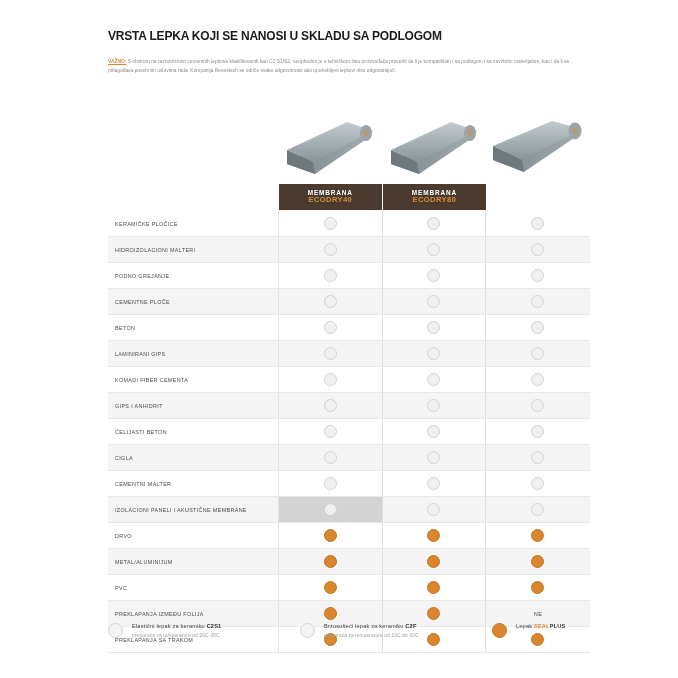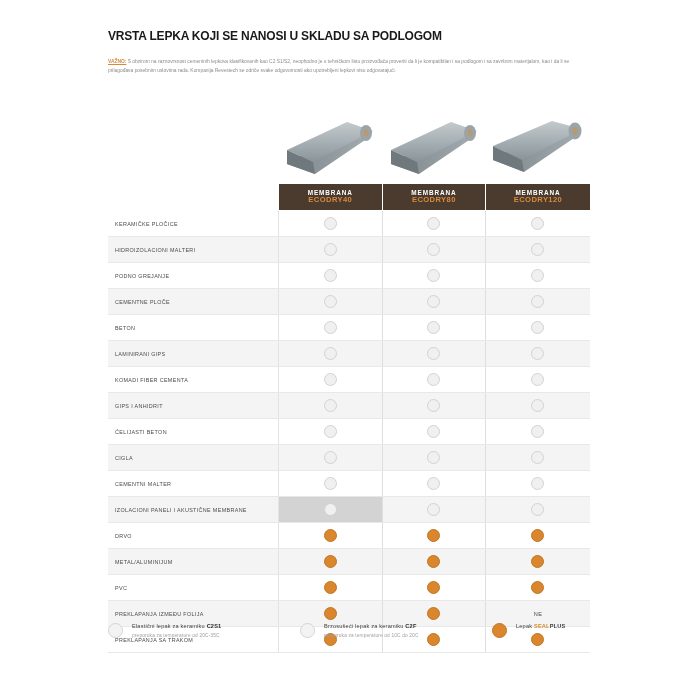--- a/index.html
+++ b/index.html
@@ -270,24 +270,20 @@
 
   <div class="header-band">
     <div class="hdr">
       <div class="l1">MEMBRANA</div>
       <div class="l2"><span>ECODRY</span><span class="num">40</span></div>
     </div>
     <div class="hdr">
       <div class="l1">MEMBRANA</div>
       <div class="l2"><span>ECODRY</span><span class="num">80</span></div>
     </div>
-    <div class="hdr">
-      <div class="l1">MEMBRANA</div>
-      <div class="l2"><span>ECODRY</span><span class="num">120</span></div>
-    </div>
   </div>
 
   <div class="table" id="table-body">
       <div class="row">
         <div class="label-cell">KERAMIČKE PLOČICE</div>
         <div class="val-cell">
           <span class="dot gray"></span>
         </div>
         <div class="val-cell">
           <span class="dot gray"></span>

